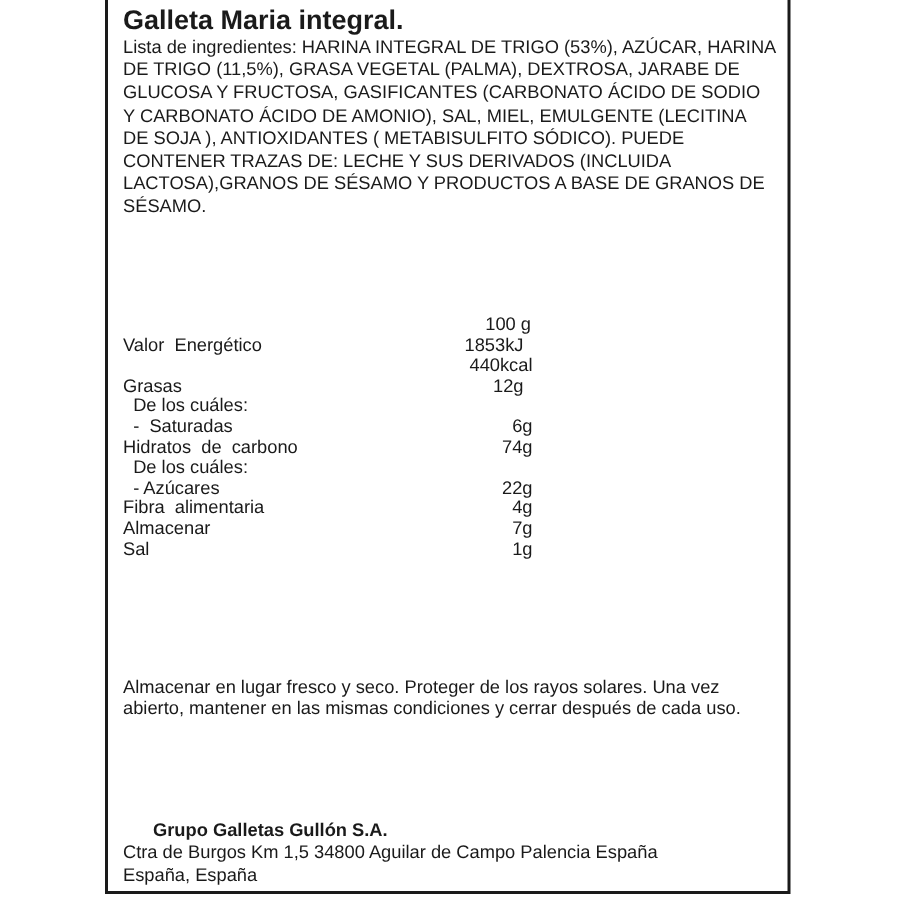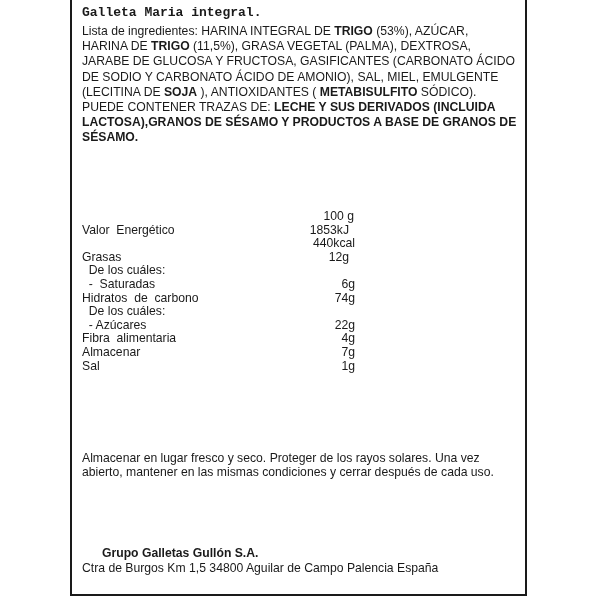--- a/index.html
+++ b/index.html
@@ -3,23 +3,23 @@
   <meta charset="utf-8">
   <style>
     html, body { margin: 0; padding: 0; background: #ffffff; }
     body { width: 600px; height: 600px; position: relative; overflow: hidden;
            font-family: "Liberation Sans", sans-serif; color: #1a1a1a; }
     .label-box {
       position: absolute; left: 70px; top: -2px; width: 457px; height: 598px;
       border: 2px solid #1a1a1a; box-sizing: border-box; background: #fff;
     }
     .inner { position: absolute; left: 10px; right: 8px; }
-    .title { top: 4px; font-weight: bold; font-size: 13px; line-height: 18px; font-family: Liberation Mono, monospace; }
+    .title { top: 4px; font-weight: bold; font-size: 18px; line-height: 18px; }
     .ingredients { top: 24px; font-size: 12.2px; line-height: 15.2px; }
-    .ingredients b { font-weight: bold; }
+    .ingredients b { font-weight: normal; }
     .nutr { position: absolute; left: 10px; top: 210px; width: 290px; font-size: 12.2px; }
     .nrow { position: relative; height: 13.6px; line-height: 13.6px; }
     .nrow .lbl { position: absolute; left: 0; white-space: pre; }
     .nrow .val { position: absolute; right: 20px; text-align: left; }
     .nrow .val.kcal { right: 17px; }
     .storage { top: 451px; font-size: 12.2px; line-height: 14px; }
     .weight { top: 498px; font-size: 13px; font-weight: bold; line-height: 16px; }
     .weight .e { font-weight: normal; font-size: 16px; margin: 0 6px 0 1px; }
     .company { top: 546px; font-size: 12.2px; line-height: 15.2px; }
     .company .name { font-weight: bold; margin-left: 20px; }
@@ -83,14 +83,15 @@
       <span class="val" style="right:17px">1g</span>
     </div>
   </div>
 
   <div class="inner storage">Almacenar en lugar fresco y seco. Proteger de los rayos solares. Una vez abierto, mantener en las mismas condiciones y cerrar después de cada uso.</div>
 
 
   <div class="inner company">
     <div class="name">Grupo Galletas Gullón S.A.</div>
     <div>Ctra de Burgos Km 1,5 34800 Aguilar de Campo Palencia España</div>
+    <div>España,  España</div>
   </div>
 </div>
 
 </body></html>

